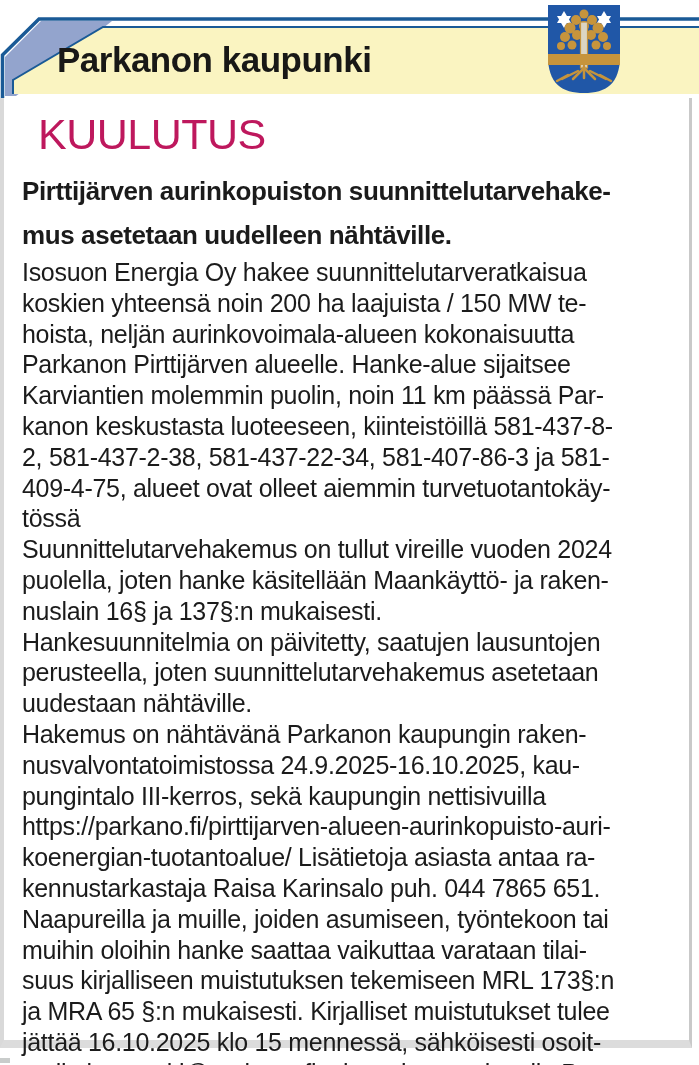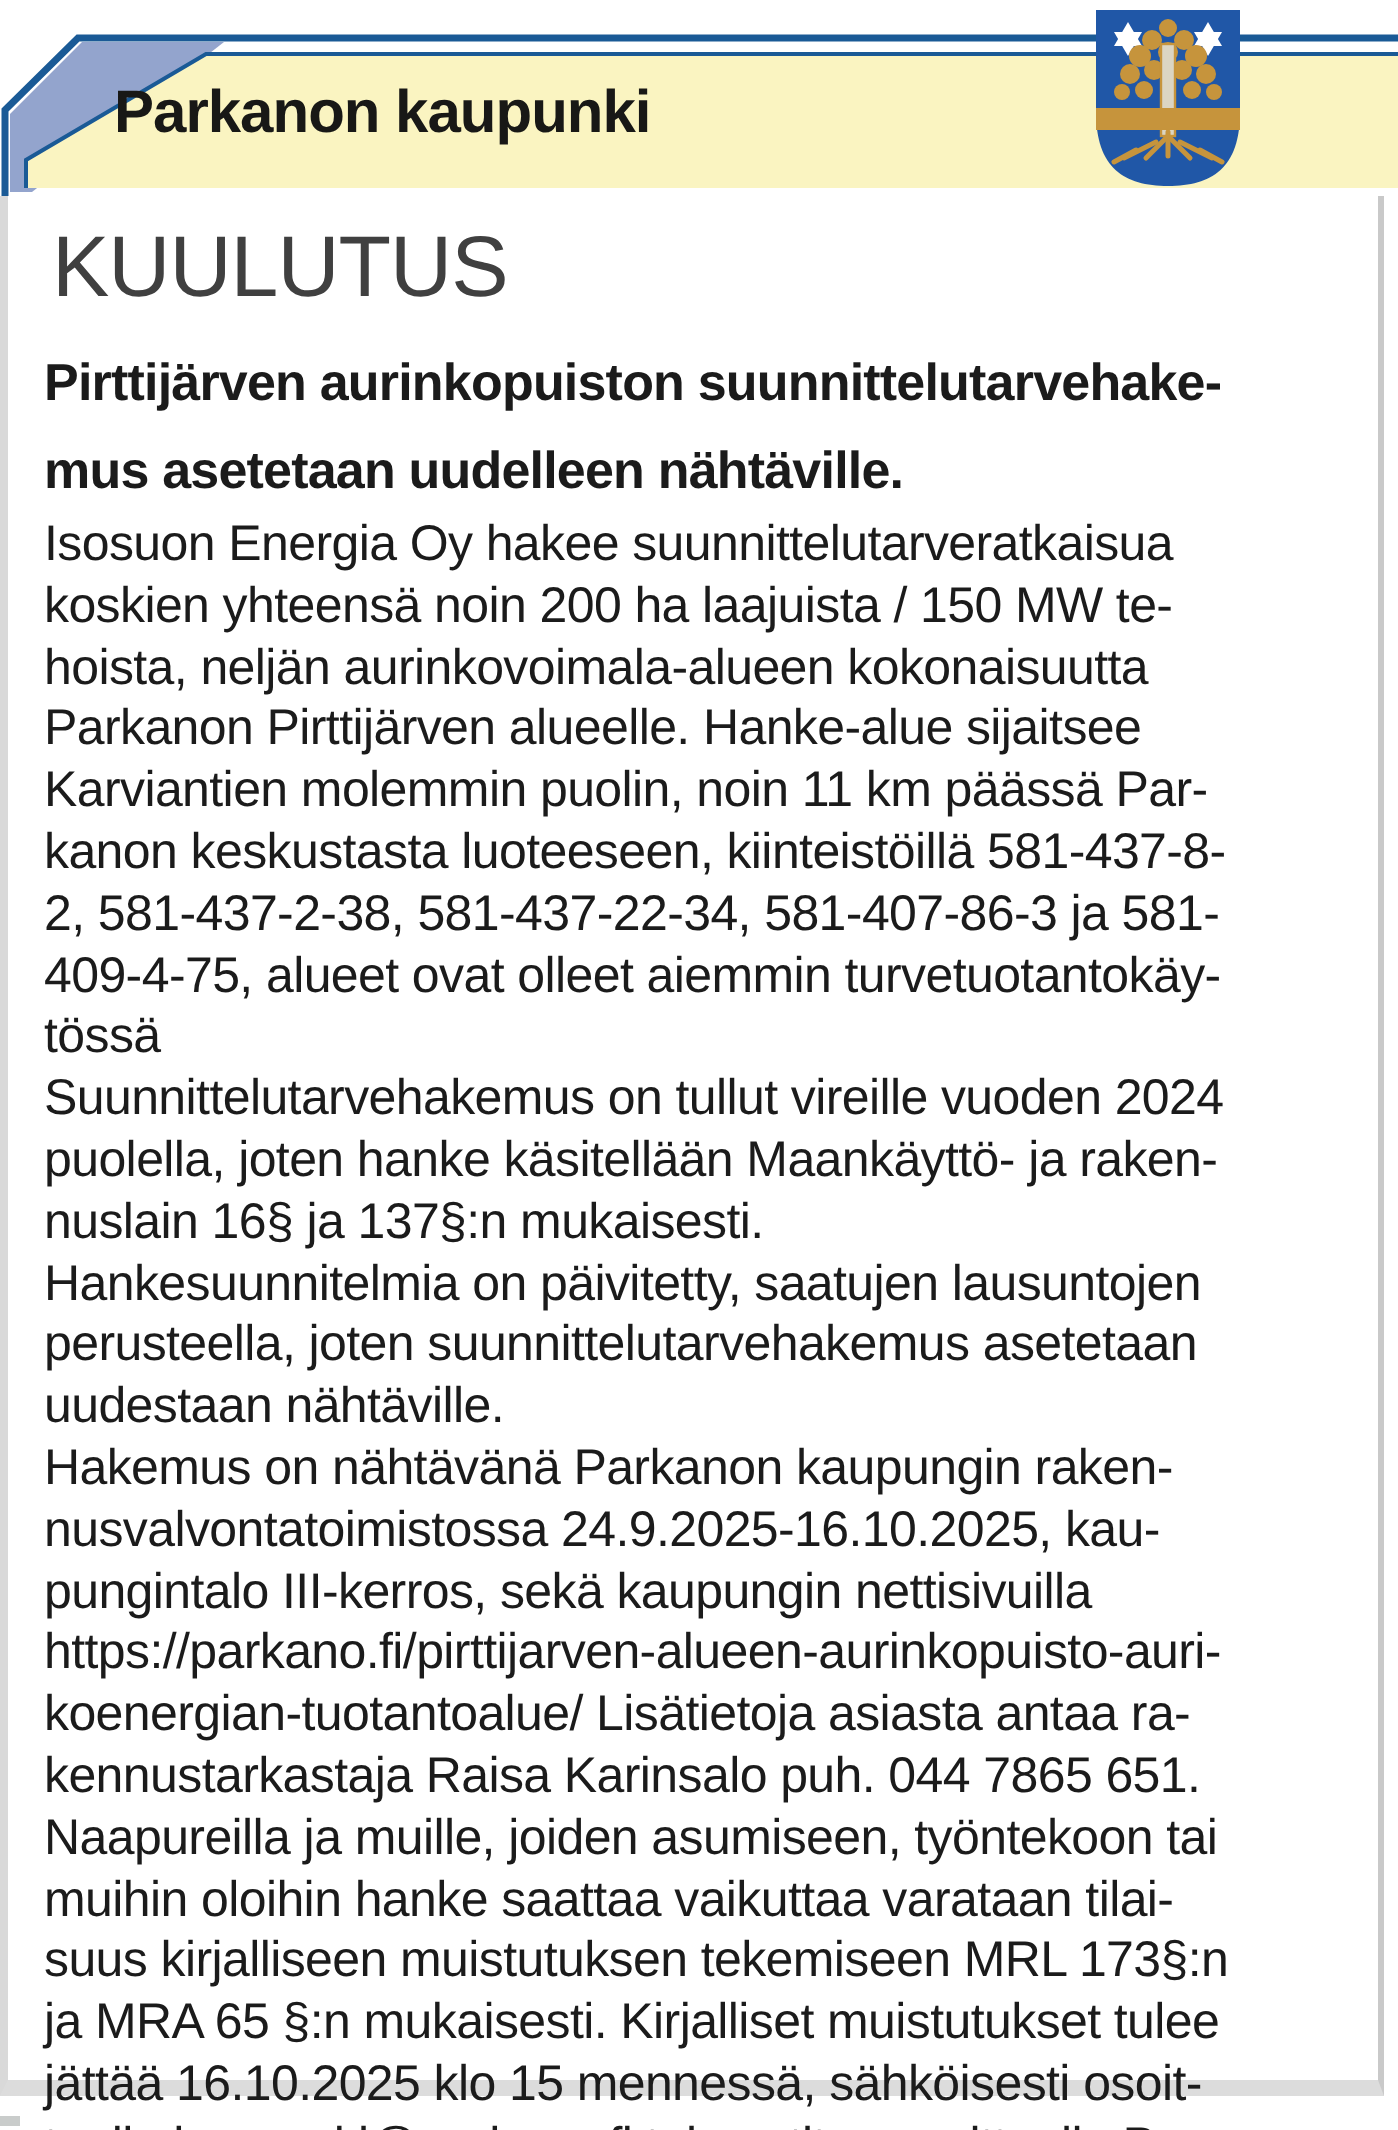--- a/index.html
+++ b/index.html
@@ -7,43 +7,43 @@
     position:relative;
     width:699px;height:1065px;
     background:#ffffff;
     font-family:"Liberation Sans", sans-serif;
     overflow:hidden;
   }
   
   .banner-svg{position:absolute;top:0;left:0;}
   .banner-title{
     position:absolute;left:57px;top:40px;
-    font-size:30px;font-weight:bold;color:#181816;
+    font-size:35px;font-weight:bold;color:#181816;
     letter-spacing:-0.5px;
   }
   .coa-svg{position:absolute;left:547px;top:4px;}
   
   .content-frame{
     position:absolute;top:98px;left:0;
     width:692px;height:950px;
     border-left:4px solid #d9d9d9;
     border-right:3px solid #c9c9c9;
     border-bottom:8px solid #dcdcdc;
     background:#ffffff;
     box-sizing:border-box;
   }
   .notice{
     padding:12px 6px 0 18px;
     color:#1b1b1b;
   }
   .notice-title{
-    margin:0 0 10px 4px;
+    margin:0 0 10px 16px;
     font-size:43px;font-weight:400;
     letter-spacing:-0.5px;
-    color:#404040;
+    color:#be185d;
   }
   .notice-headline{
     font-size:26px;font-weight:bold;
     line-height:44px;letter-spacing:-0.4px;
     white-space:pre-line;
   }
   .notice-body{
     font-size:25px;font-weight:400;
     line-height:30.8px;letter-spacing:-0.3px;
     white-space:pre-line;

